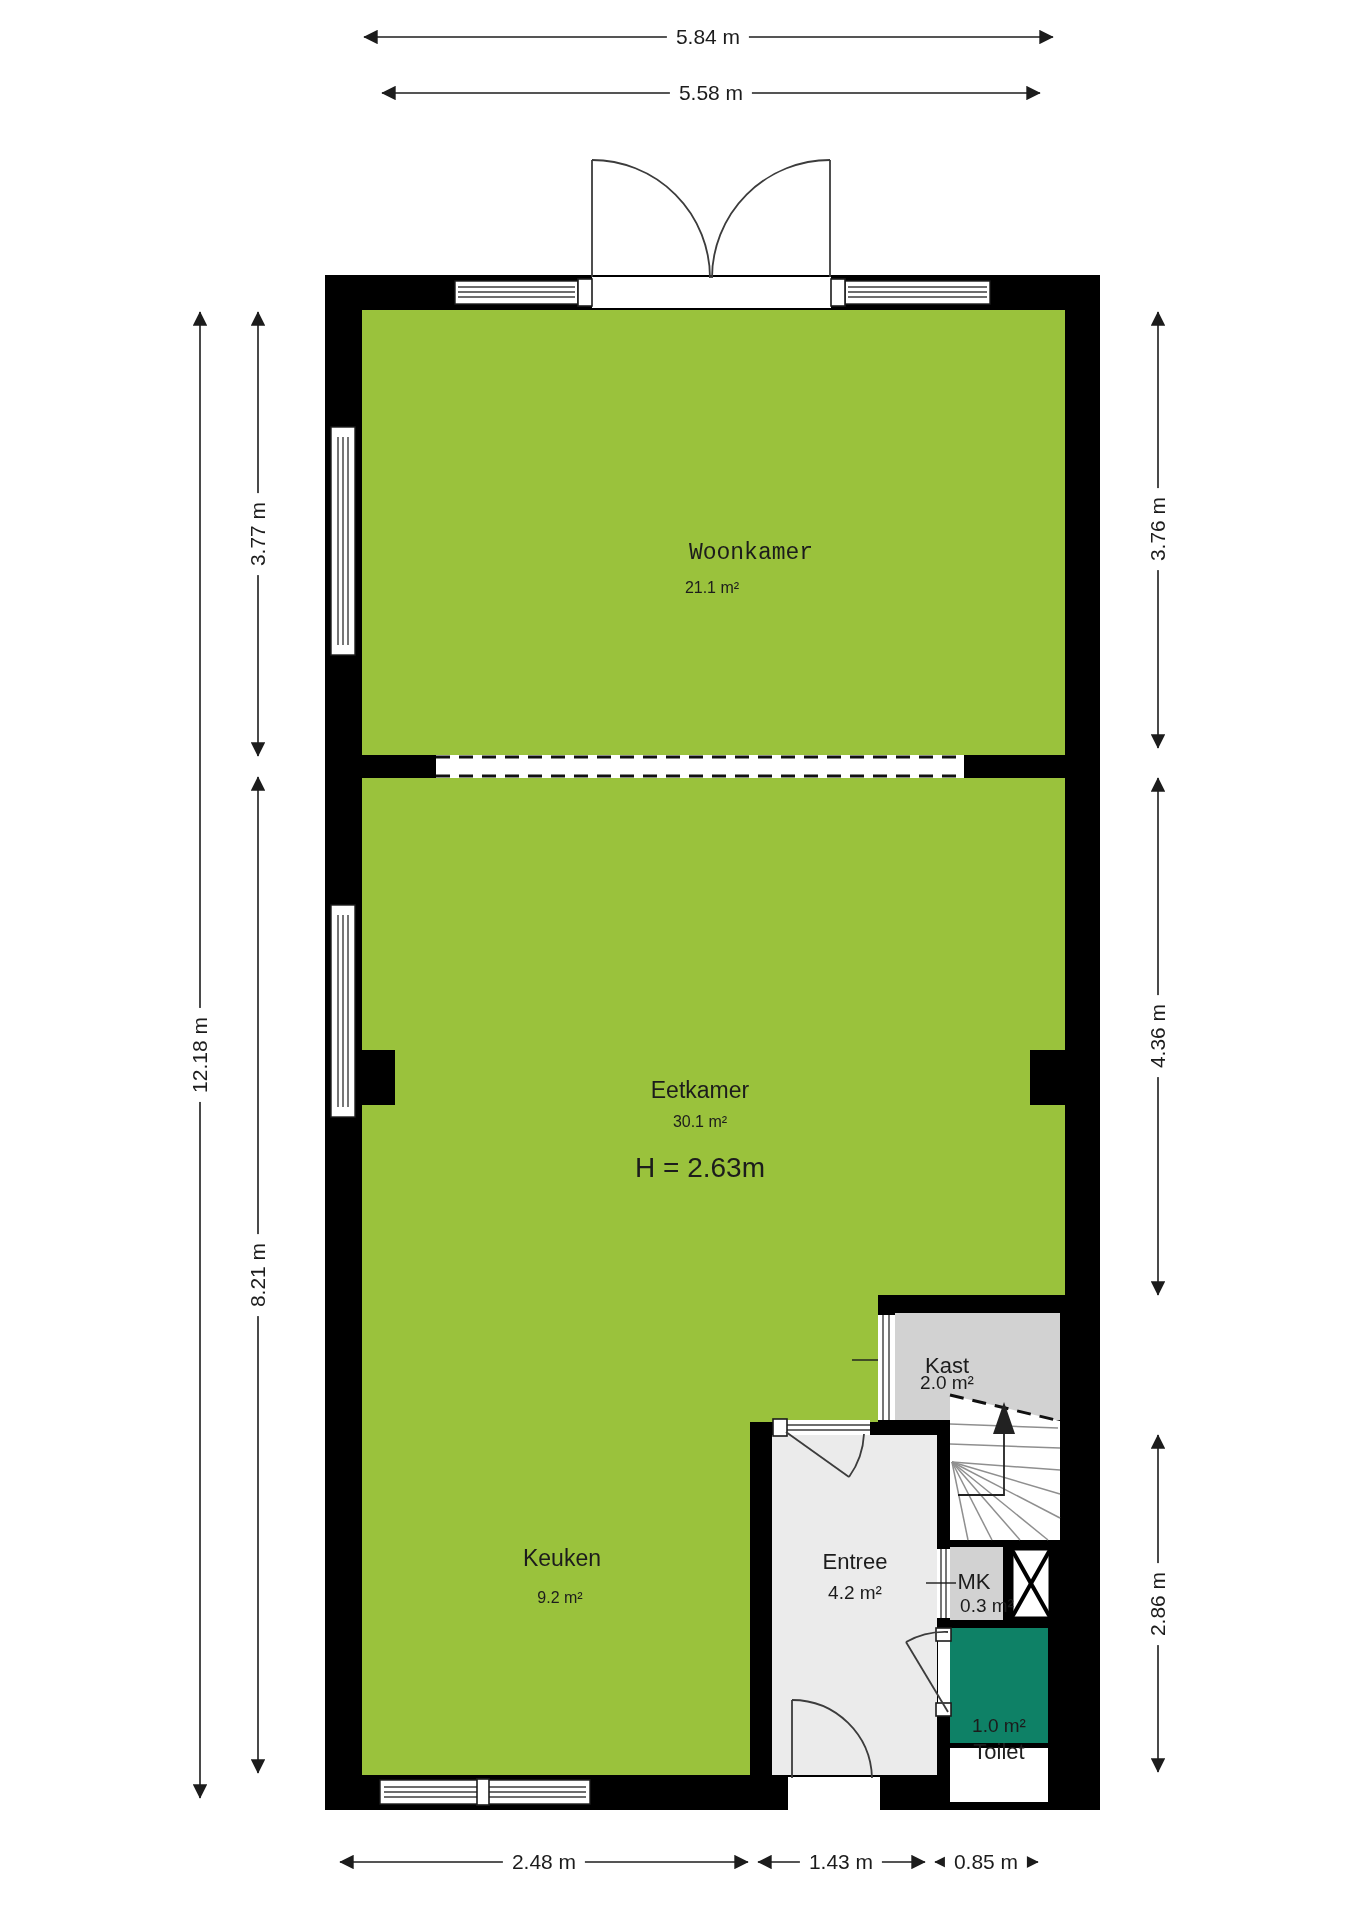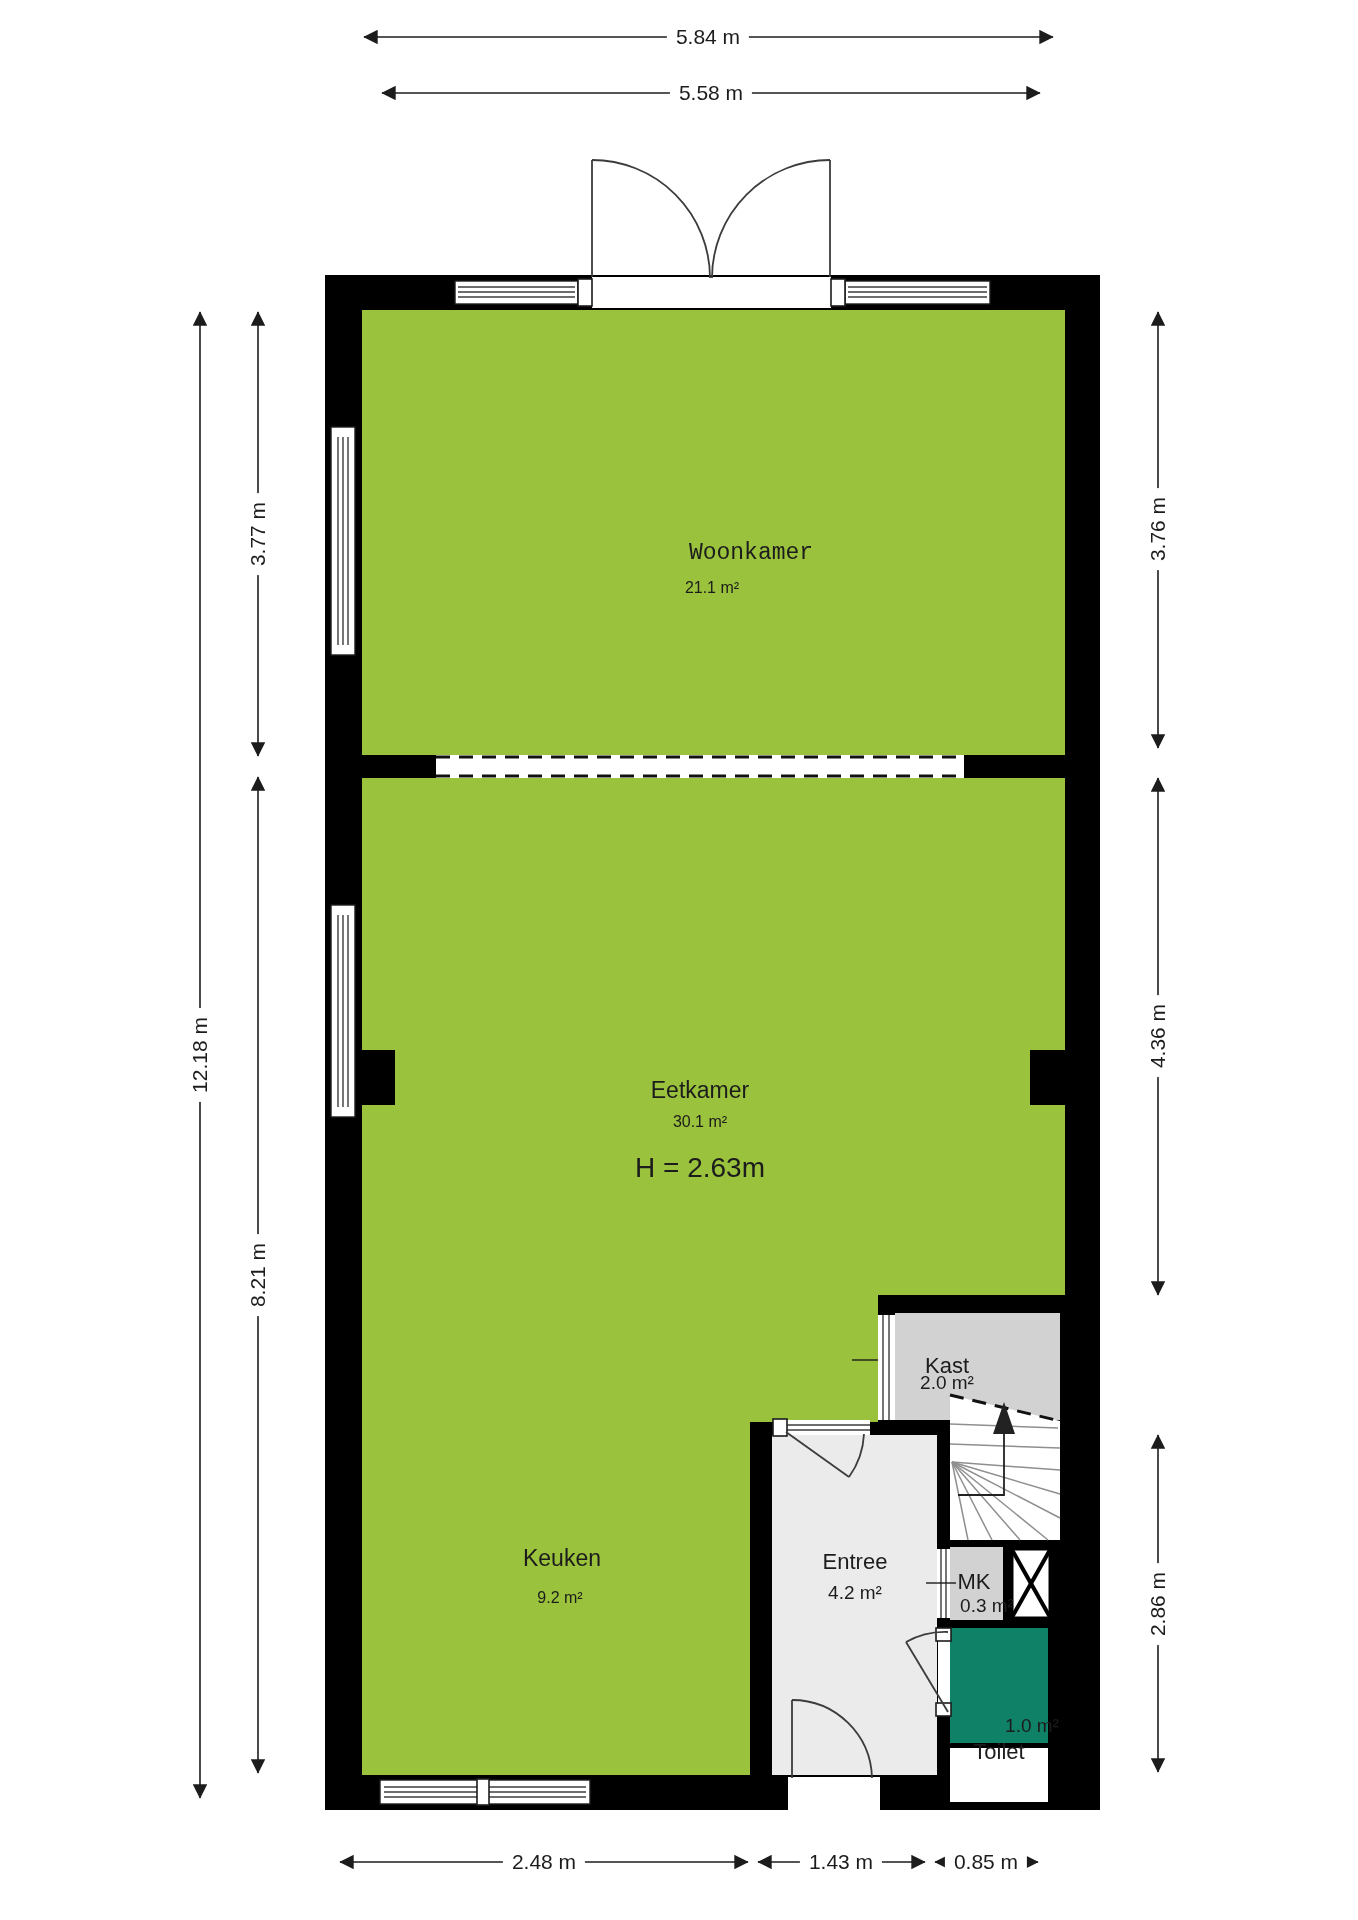--- a/index.html
+++ b/index.html
@@ -201,21 +201,21 @@
   <div class="label sm-name" style="left:947px;top:1352px;margin-top:14px;">Kast</div>
   <div class="label sm-area" style="left:947px;top:1383px;">2.0 m²</div>
 
   <div class="label sm-name" style="left:855px;top:1562px;">Entree</div>
   <div class="label sm-area" style="left:855px;top:1593px;">4.2 m²</div>
 
   <div class="label sm-name" style="left:974px;top:1582px;">MK</div>
   <div class="label sm-area" style="left:975px;top:1606px;padding-left:24px;">0.3 m²</div>
 
   <div class="label sm-name" style="left:999px;top:1752px;">Toilet</div>
-  <div class="label sm-area" style="left:999px;top:1726px;margin-left:33px;">1.0 m²</div>
+  <div class="label sm-area" style="left:999px;top:1726px;">1.0 m²</div>
 
   <div class="label dim" style="left:708px;top:37px;">5.84 m</div>
   <div class="label dim" style="left:711px;top:93px;">5.58 m</div>
 
   <div class="label dim vert" style="left:200px;top:1055px;">12.18 m</div>
   <div class="label dim vert" style="left:258px;top:534px;">3.77 m</div>
   <div class="label dim vert" style="left:258px;top:1275px;">8.21 m</div>
 
   <div class="label dim vert" style="left:1158px;top:529px;">3.76 m</div>
   <div class="label dim vert" style="left:1158px;top:1036px;">4.36 m</div>

